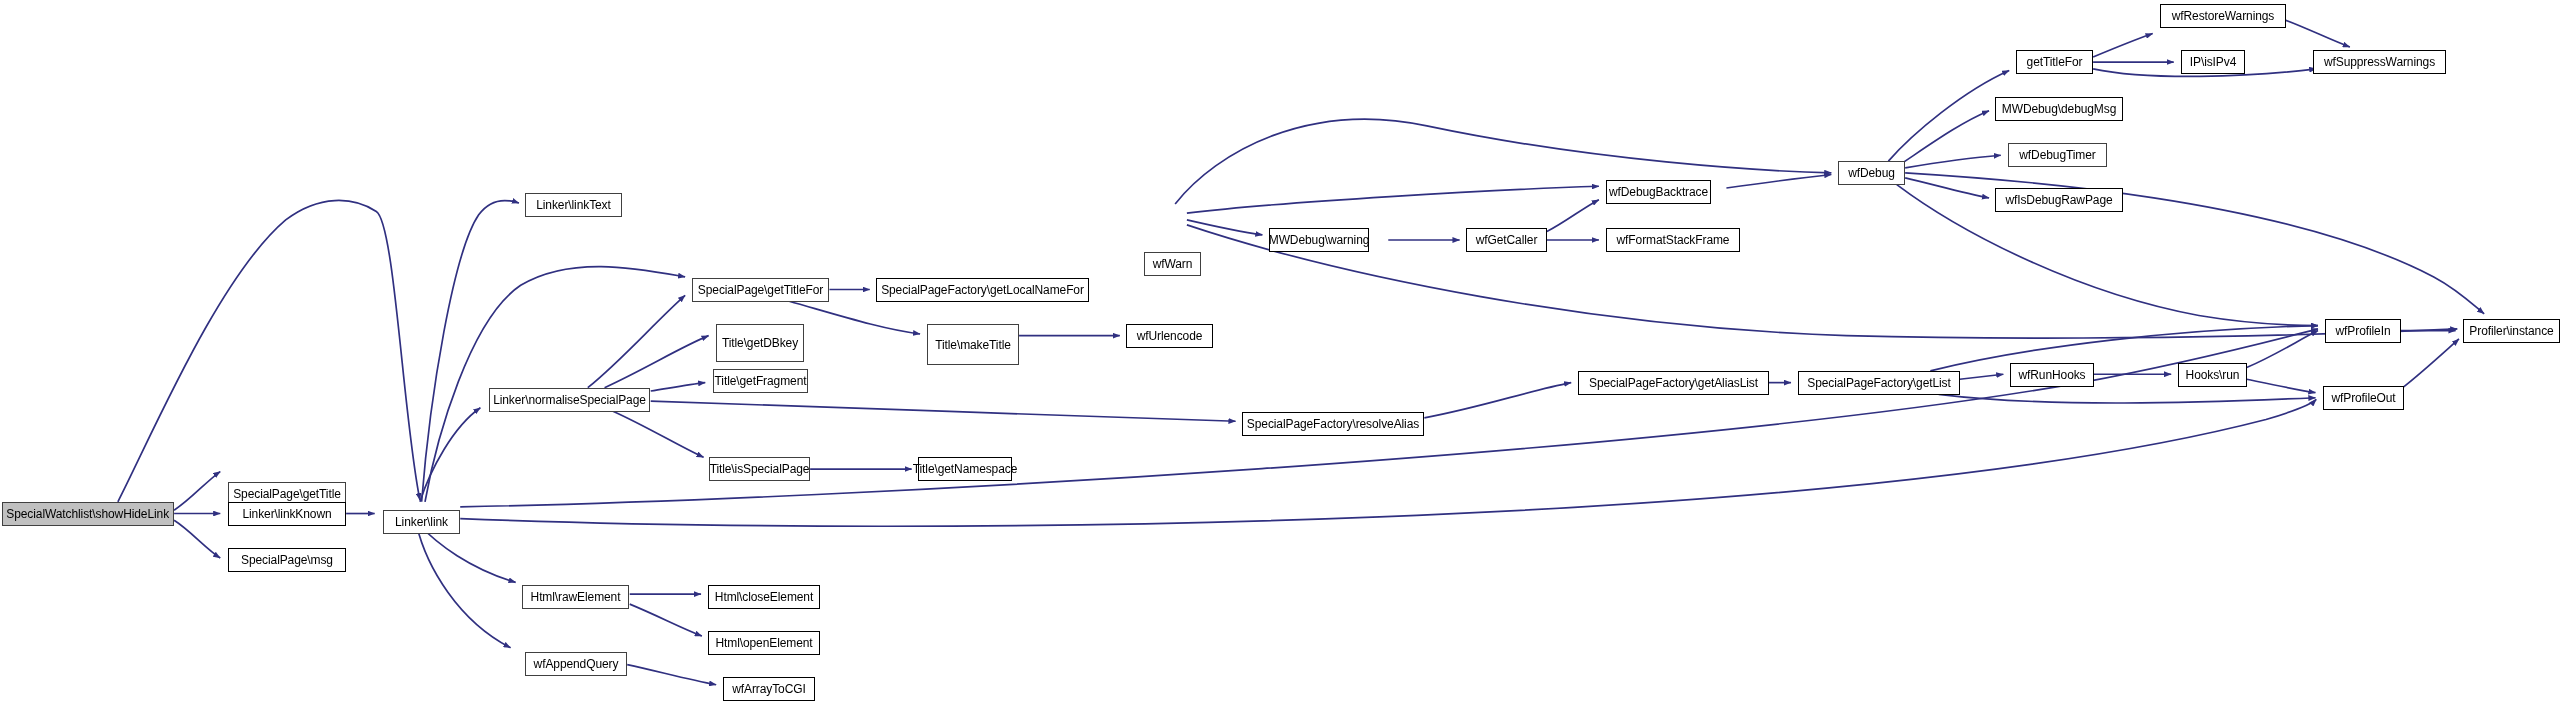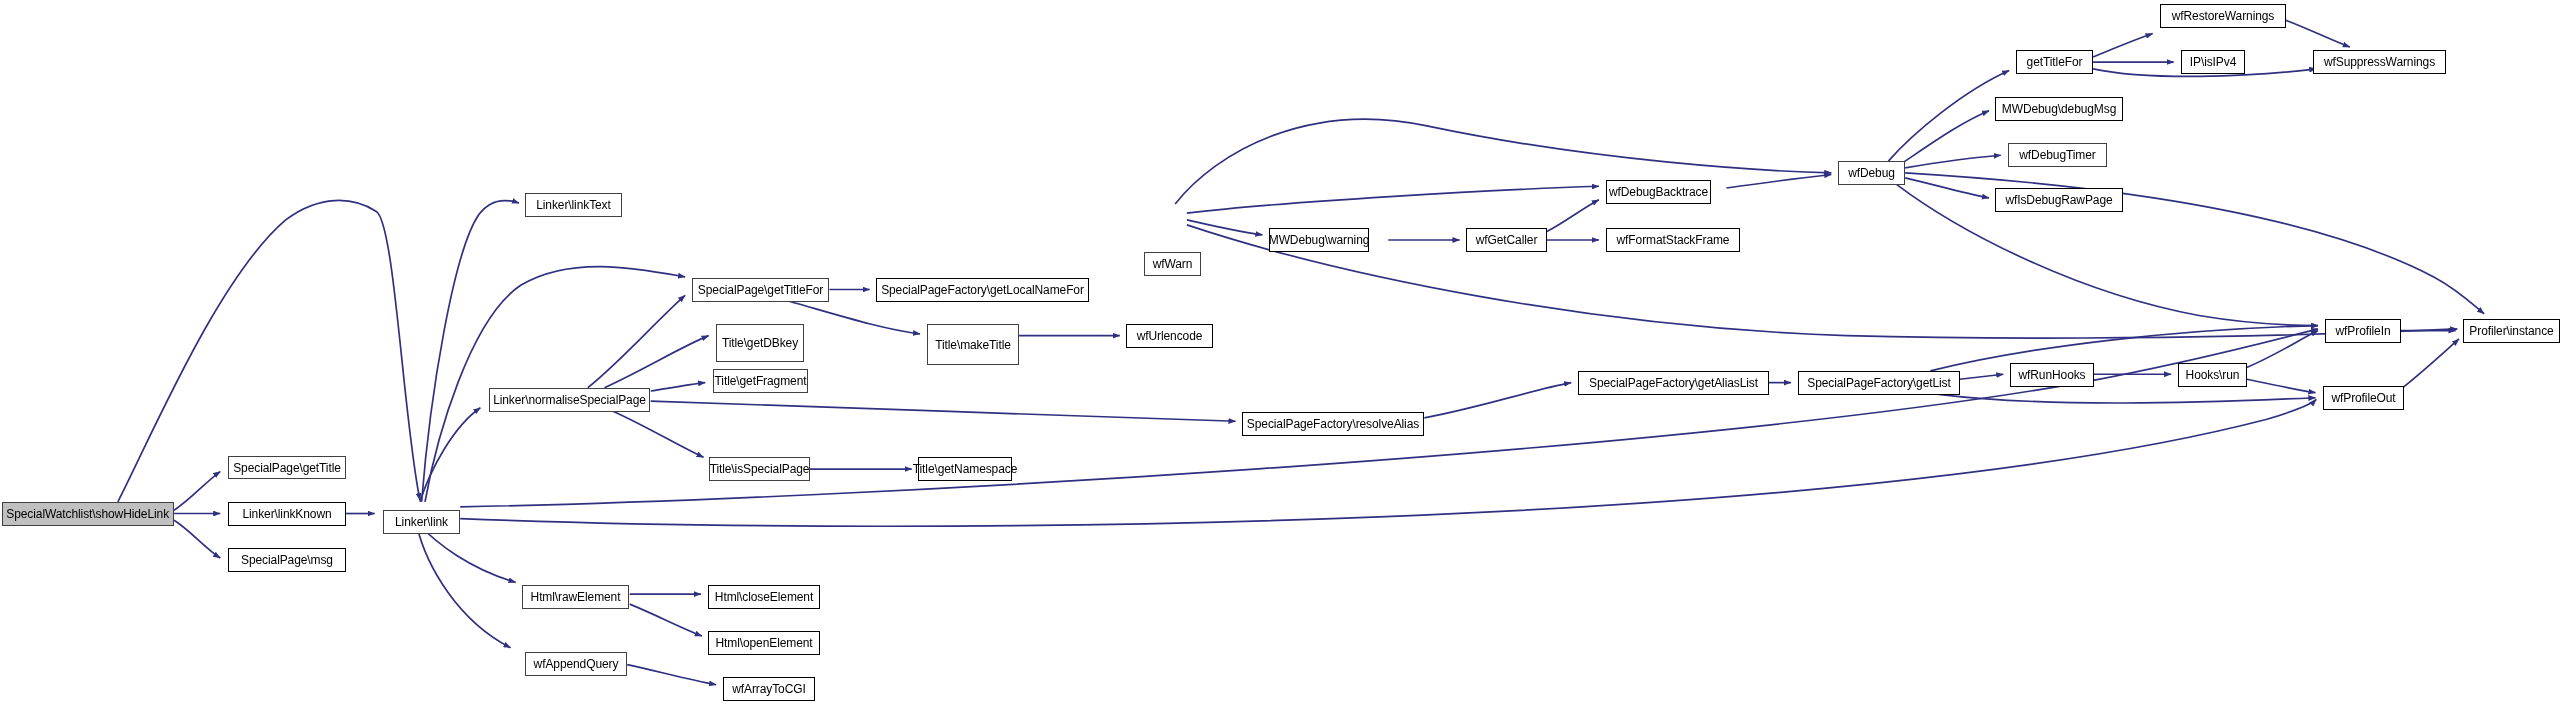--- a/index.html
+++ b/index.html
@@ -115,21 +115,21 @@
         <path d="M548,618 C1100,640 2200,630 2700,500 C2740,488 2756,480 2760,476" fill="none" stroke="#303080" stroke-width="2" marker-end="url(#arrowhead)"></path>
         <path d="M500,626 C520,648 560,678 614,694" fill="none" stroke="#303080" stroke-width="2" marker-end="url(#arrowhead)"></path>
         <path d="M496,626 C508,676 546,740 608,772" fill="none" stroke="#303080" stroke-width="2" marker-end="url(#arrowhead)"></path>
         <path d="M750,708 L835,708" fill="none" stroke="#303080" stroke-width="2" marker-end="url(#arrowhead)"></path>
         <path d="M750,720 C784,734 810,748 836,758" fill="none" stroke="#303080" stroke-width="2" marker-end="url(#arrowhead)"></path>
         <path d="M747,792 C784,800 820,810 853,816" fill="none" stroke="#303080" stroke-width="2" marker-end="url(#arrowhead)"></path>
       </g>
   </svg>
   <div id="node-layer">
       <div class="gnode root" style="left: 1.7px; top: 502px; width: 172px; height: 23.5px;">SpecialWatchlist\showHideLink</div>
-      <div class="gnode thick" style="left: 228px; top: 456px; width: 118px; height: 23px;">SpecialPage\getTitle</div>
+      <div class="gnode thick" style="left: 228px; top: 482px; width: 118px; height: 23px;">SpecialPage\getTitle</div>
       <div class="gnode" style="left: 228px; top: 502px; width: 118px; height: 23.5px;">Linker\linkKnown</div>
       <div class="gnode" style="left: 228px; top: 548px; width: 118px; height: 23.5px;">SpecialPage\msg</div>
       <div class="gnode thick" style="left: 383px; top: 502px; width: 77px; height: 23.5px; margin-top: 8px;">Linker\link</div>
       <div class="gnode thick" style="left: 525px; top: 193px; width: 97px; height: 23.5px;">Linker\linkText</div>
       <div class="gnode thick" style="left: 489px; top: 388px; width: 161px; height: 23.5px;">Linker\normaliseSpecialPage</div>
       <div class="gnode thick" style="left: 692px; top: 278px; width: 137px; height: 23.5px;">SpecialPage\getTitleFor</div>
       <div class="gnode thick" style="left: 716px; top: 324px; width: 88px; height: 38px;">Title\getDBkey</div>
       <div class="gnode thick" style="left: 713px; top: 369px; width: 95px; height: 23.5px;">Title\getFragment</div>
       <div class="gnode thick" style="left: 709px; top: 457px; width: 101px; height: 23.5px;">Title\isSpecialPage</div>
       <div class="gnode" style="left: 876px; top: 278px; width: 213px; height: 23.5px;">SpecialPageFactory\getLocalNameFor</div>

